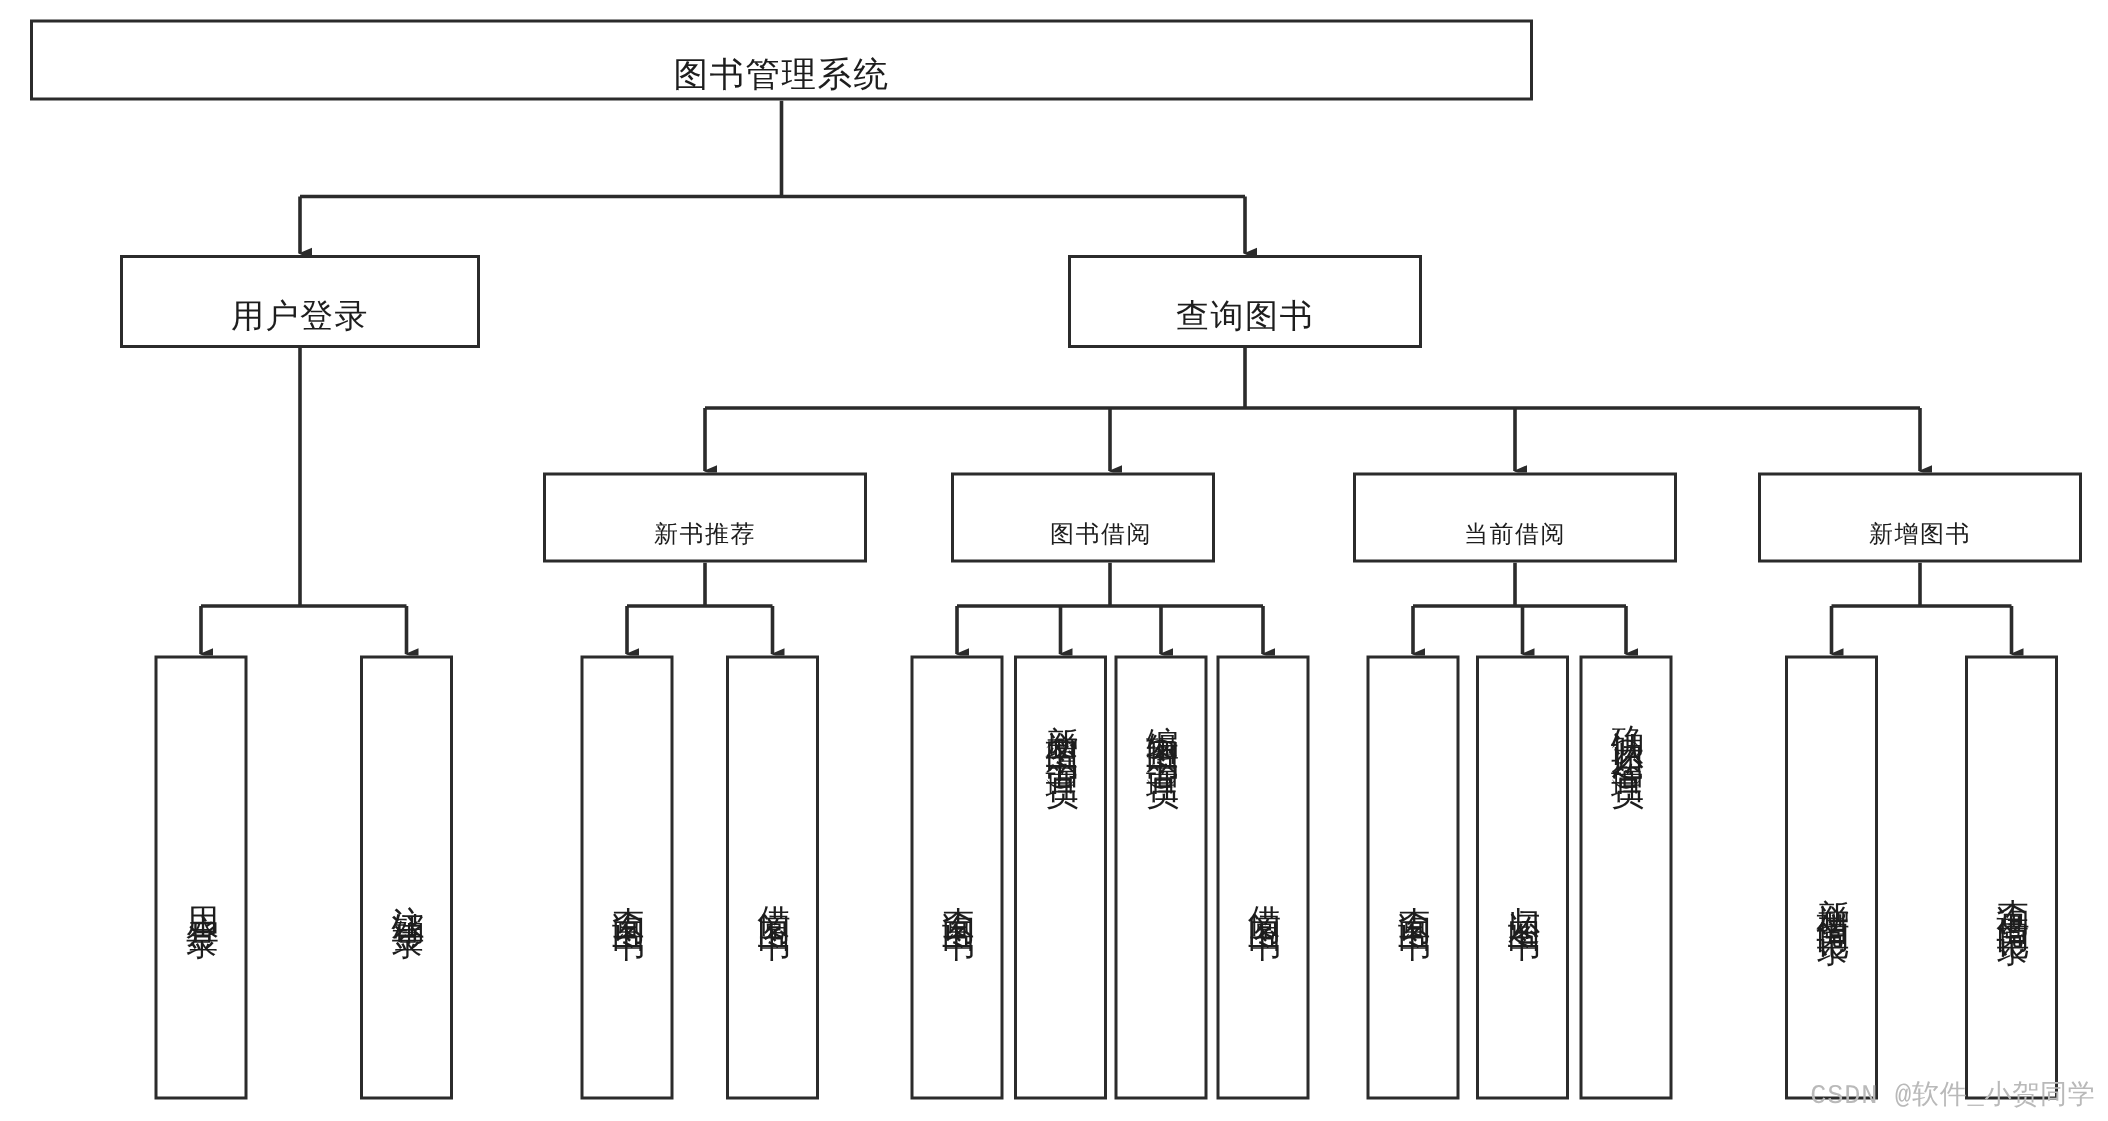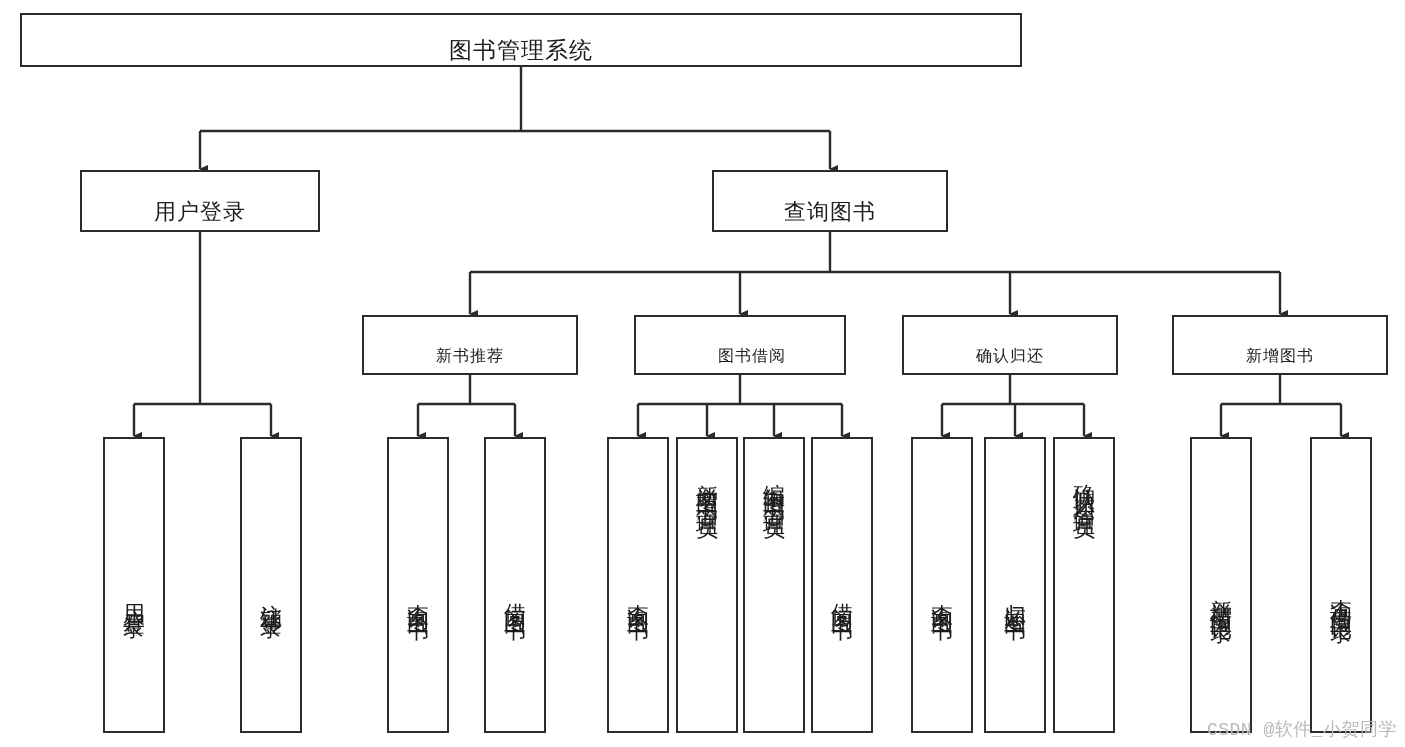--- a/index.html
+++ b/index.html
@@ -128,25 +128,25 @@
       </div>
       <div class="node h1" style="left: 80px; top: 170px; width: 240px; height: 62px;">
         <span class="lbl">用户登录</span>
       </div>
       <div class="node h1" style="left: 712px; top: 170px; width: 236px; height: 62px;">
         <span class="lbl">查询图书</span>
       </div>
       <div class="node h2" style="left: 362px; top: 315px; width: 216px; height: 60px;">
         <span class="lbl">新书推荐</span>
       </div>
-      <div class="node h2" style="left: 634px; top: 315px; width: 212px; height: 60px; padding-left: 24px;">
+      <div class="node h2" style="left: 634px; top: 315px; width: 176px; height: 60px; padding-left: 24px;">
         <span class="lbl">图书借阅</span>
       </div>
       <div class="node h2" style="left: 902px; top: 315px; width: 216px; height: 60px;">
-        <span class="lbl">确认归还</span>
+        <span class="lbl">当前借阅</span>
       </div>
       <div class="node h2" style="left: 1172px; top: 315px; width: 216px; height: 60px;">
         <span class="lbl">新增图书</span>
       </div>
       <div class="node leaf" style="left: 103px; top: 437px; width: 62px; height: 296px;">
         <span class="lbl">用户登录</span>
       </div>
       <div class="node leaf" style="left: 240px; top: 437px; width: 62px; height: 296px;">
         <span class="lbl">注销登录</span>
       </div>

